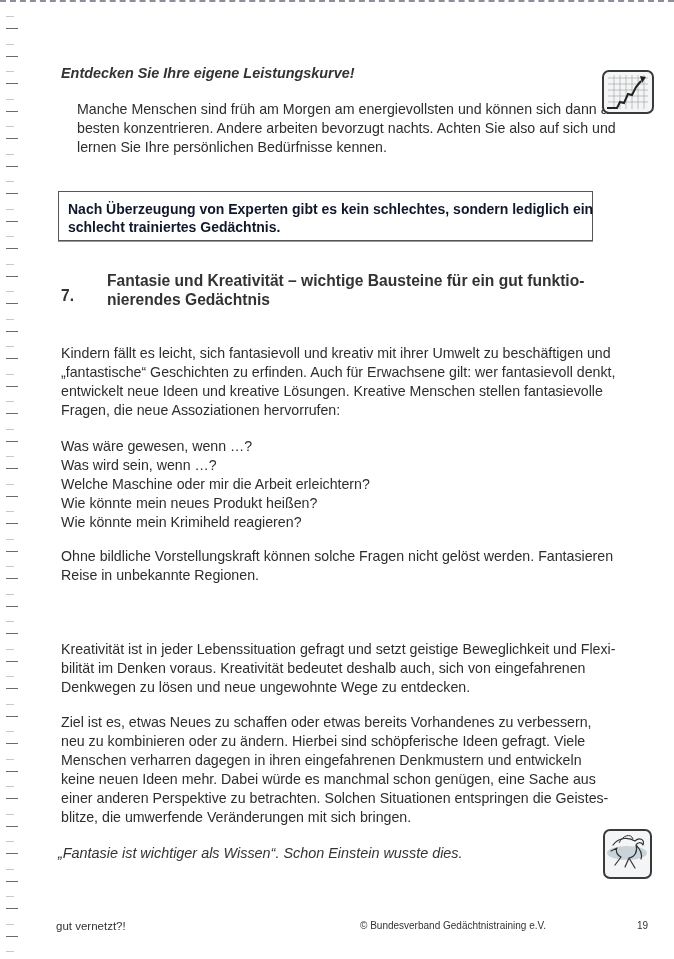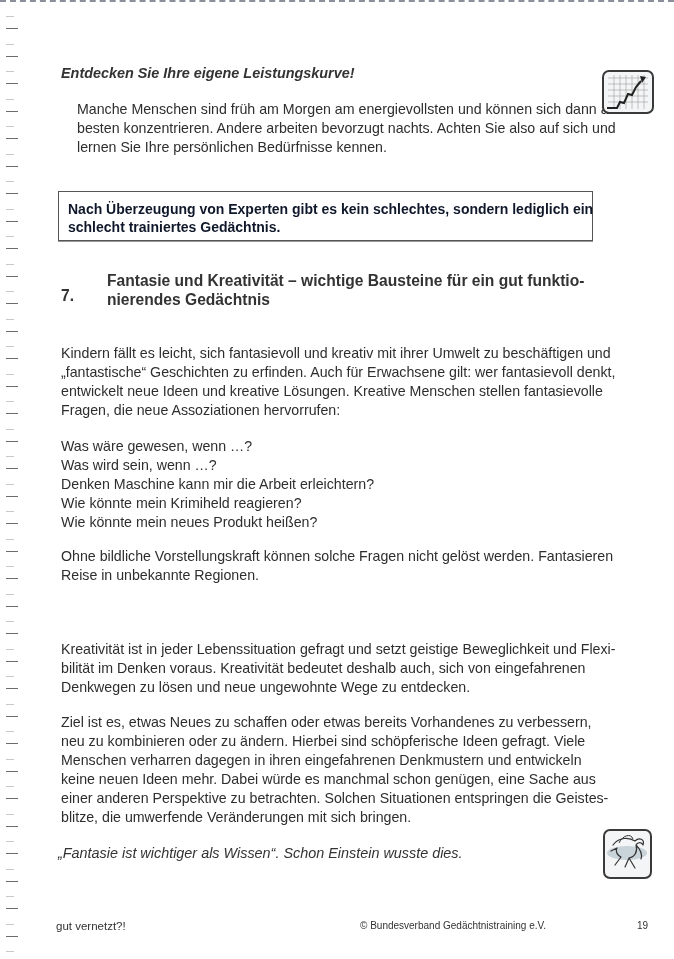--- a/index.html
+++ b/index.html
@@ -169,23 +169,23 @@
 <div class="abs p just" id="para1">
   <div class="line">Kindern fällt es leicht, sich fantasievoll und kreativ mit ihrer Umwelt zu beschäftigen und</div>
   <div class="line">„fantastische“ Geschichten zu erfinden. Auch für Erwachsene gilt: wer fantasievoll denkt,</div>
   <div class="line">entwickelt neue Ideen und kreative Lösungen. Kreative Menschen stellen fantasievolle</div>
   <div class="line">Fragen, die neue Assoziationen hervorrufen:</div>
 </div>
 
 <div class="abs p" id="questions">
   <div class="line">Was wäre gewesen, wenn …?</div>
   <div class="line">Was wird sein, wenn …?</div>
-  <div class="line">Denken Maschine kann mir die Arbeit erleichtern?</div>
+  <div class="line">Welche Maschine oder mir die Arbeit erleichtern?</div>
+  <div class="line">Wie könnte mein neues Produkt heißen?</div>
   <div class="line">Wie könnte mein Krimiheld reagieren?</div>
-  <div class="line">Wie könnte mein neues Produkt heißen?</div>
 </div>
 
 <div class="abs p" id="para2">
   <div class="line">Ohne bildliche Vorstellungskraft können solche Fragen nicht gelöst werden. Fantasieren</div>
   <div class="line">Reise in unbekannte Regionen.</div>
 </div>
 
 <div class="abs p" id="para3">
   <div class="line">Kreativität ist in jeder Lebenssituation gefragt und setzt geistige Beweglichkeit und Flexi-</div>
   <div class="line">bilität im Denken voraus. Kreativität bedeutet deshalb auch, sich von eingefahrenen</div>

